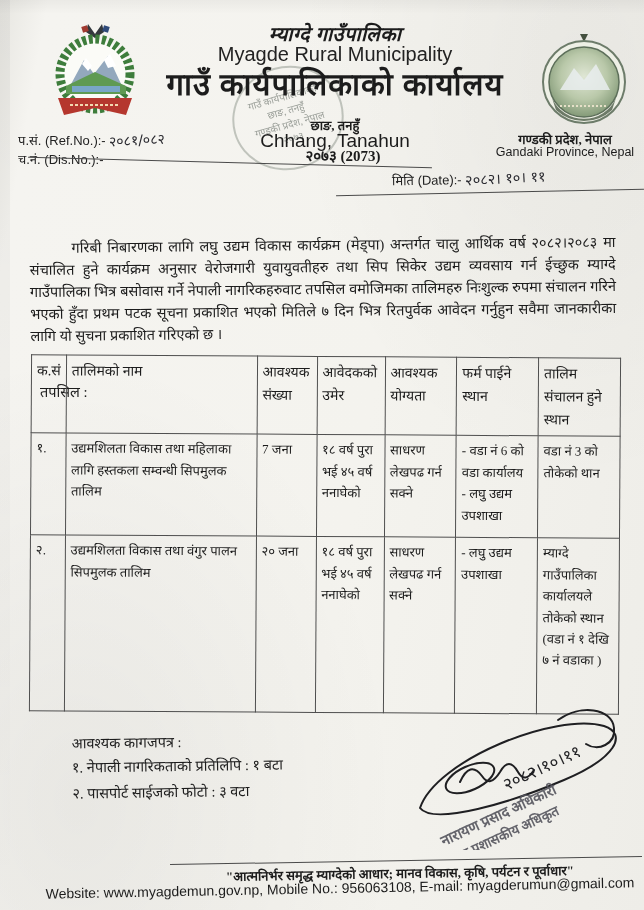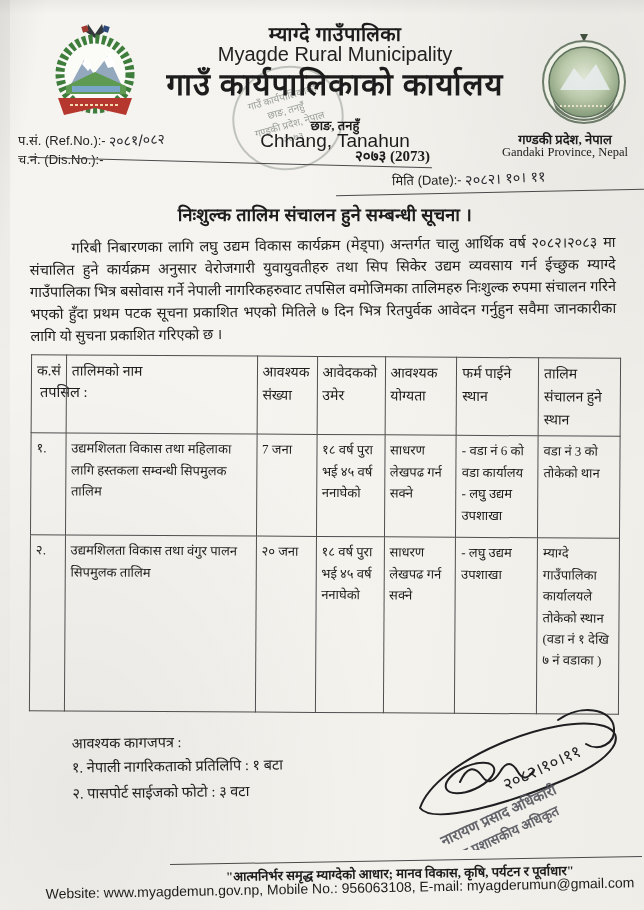--- a/index.html
+++ b/index.html
@@ -89,43 +89,42 @@
     </svg>
   </div>
 
   <div class="abs stamp" style="left:232px;top:66px;width:108px;height:100px;">
     <span>गाउँ कार्यपालिकाको</span>
     <span>छाङ, तनहुँ</span>
     <span>गण्डकी प्रदेश, नेपाल</span>
     <span>२०७३</span>
   </div>
 
-  <div class="abs ctr h-np-small" style="left:150px;top:20px;width:370px;">म्याग्दे गाउँपालिका</div>
+  <div class="abs ctr h-np-small" style="left:150px;top:20px;width:370px;font-style:italic;">म्याग्दे गाउँपालिका</div>
   <div class="abs ctr h-en-small latin" style="left:150px;top:43px;width:370px;">Myagde Rural Municipality</div>
   <div class="abs ctr h-np-big" style="left:110px;top:62px;width:450px;">गाउँ कार्यपालिकाको कार्यालय</div>
   <div class="abs ctr h-place-np" style="left:230px;top:116px;width:210px;">छाङ, तनहुँ</div>
   <div class="abs ctr h-place-en latin" style="left:230px;top:130px;width:210px;">Chhang, Tanahun</div>
-  <div class="abs ctr h-year" style="left:220px;top:145px;width:210px;text-align:right;">२०७३ (2073)</div>
+  <div class="abs ctr h-year" style="left:238px;top:145px;width:210px;">२०७३ (2073)</div>
 
   <div class="abs ctr prov-np" style="left:490px;top:130px;width:150px;">गण्डकी प्रदेश, नेपाल</div>
-  <div class="abs ctr prov-en latin" style="left:490px;top:145px;width:150px;font-family:Liberation Serif, serif;">Gandaki Province, Nepal</div>
+  <div class="abs ctr prov-en latin" style="left:490px;top:145px;width:150px;">Gandaki Province, Nepal</div>
 
   <div class="abs meta-label" style="left:18px;top:130px;">
     <span>प.सं. (Ref.No.):-</span>
     <span class="hw" style="display:inline-block;transform:rotate(-3deg);font-size:14px;">२०८१/०८२</span>
   </div>
   <div class="abs meta-label" style="left:18px;top:150px;text-align:right;">च.नं. (Dis.No.):-</div>
   <div class="rule" style="left:28px;top:162px;width:404px;transform:rotate(1.5deg);"></div>
   <div class="abs meta-label" style="left:392px;top:168px;transform:rotate(-1deg);">
     <span>मिति (Date):-</span>
     <span class="hw" style="display:inline-block;font-size:14.5px;transform:rotate(-2deg);">२०८२। १०। ११</span>
   </div>
   <div class="rule" style="left:336px;top:192px;width:308px;transform:rotate(-1.2deg);"></div>
 
-  <div class="abs ctr notice-title" style="left:100px;top:202px;width:450px;">निःशुल्क तालिम संचालन हुने सम्बन्धी सूचना ।</div>
 
   <div class="abs bodytext" style="left:30px;top:234px;width:586px;transform:rotate(-0.6deg);">गरिबी निबारणका लागि लघु उद्यम विकास कार्यक्रम (मेड्पा) अन्तर्गत चालु आर्थिक वर्ष २०८२।२०८३ मा संचालित हुने कार्यक्रम अनुसार वेरोजगारी युवायुवतीहरु तथा सिप सिकेर उद्यम व्यवसाय गर्न ईच्छुक म्याग्दे गाउँपालिका भित्र बसोवास गर्ने नेपाली नागरिकहरुवाट तपसिल वमोजिमका तालिमहरु निःशुल्क रुपमा संचालन गरिने भएको हुँदा प्रथम पटक सूचना प्रकाशित भएको मितिले ७ दिन भित्र रितपुर्वक आवेदन गर्नुहुन सवैमा जानकारीका लागि यो सुचना प्रकाशित गरिएको छ ।</div>
   <div class="abs tapasil" style="left:40px;top:336px;margin-top:45px;">तपसिल :</div>
 
   <div class="abs" style="left:30px;top:356px;">
     <table class="t">
       <colgroup>
         <col style="width:34px">
           <col style="width:192px">
           <col style="width:60px">

